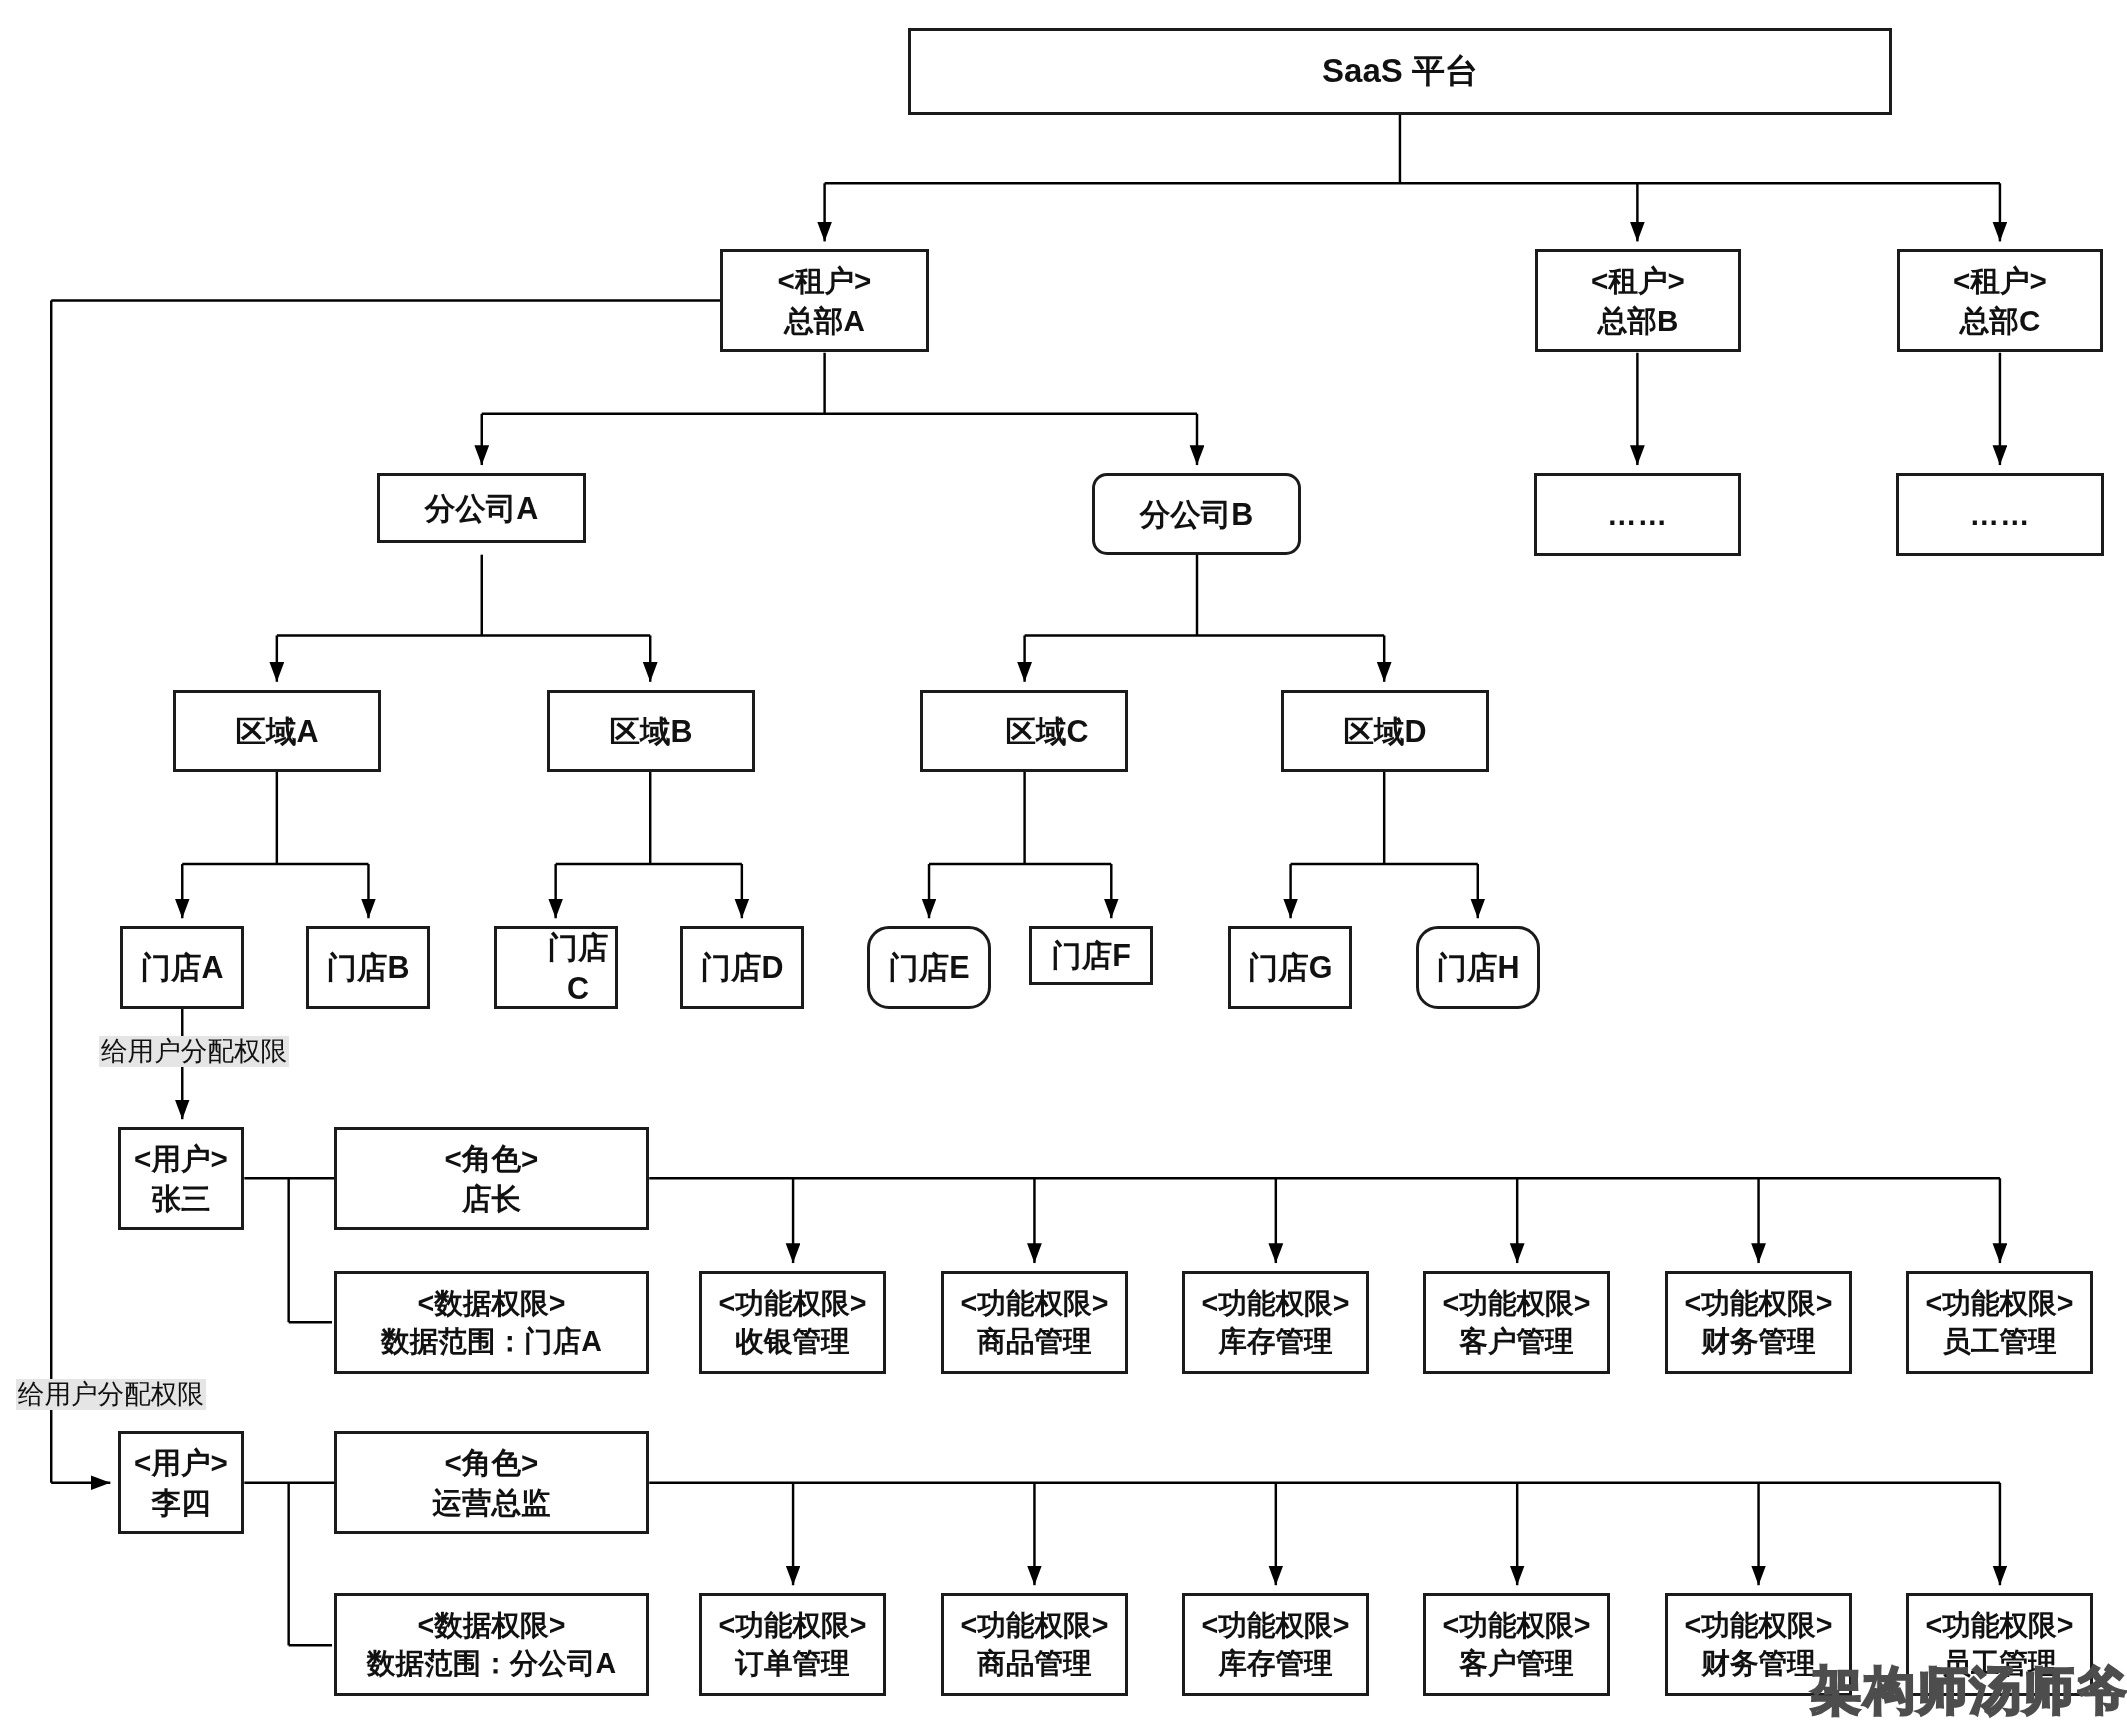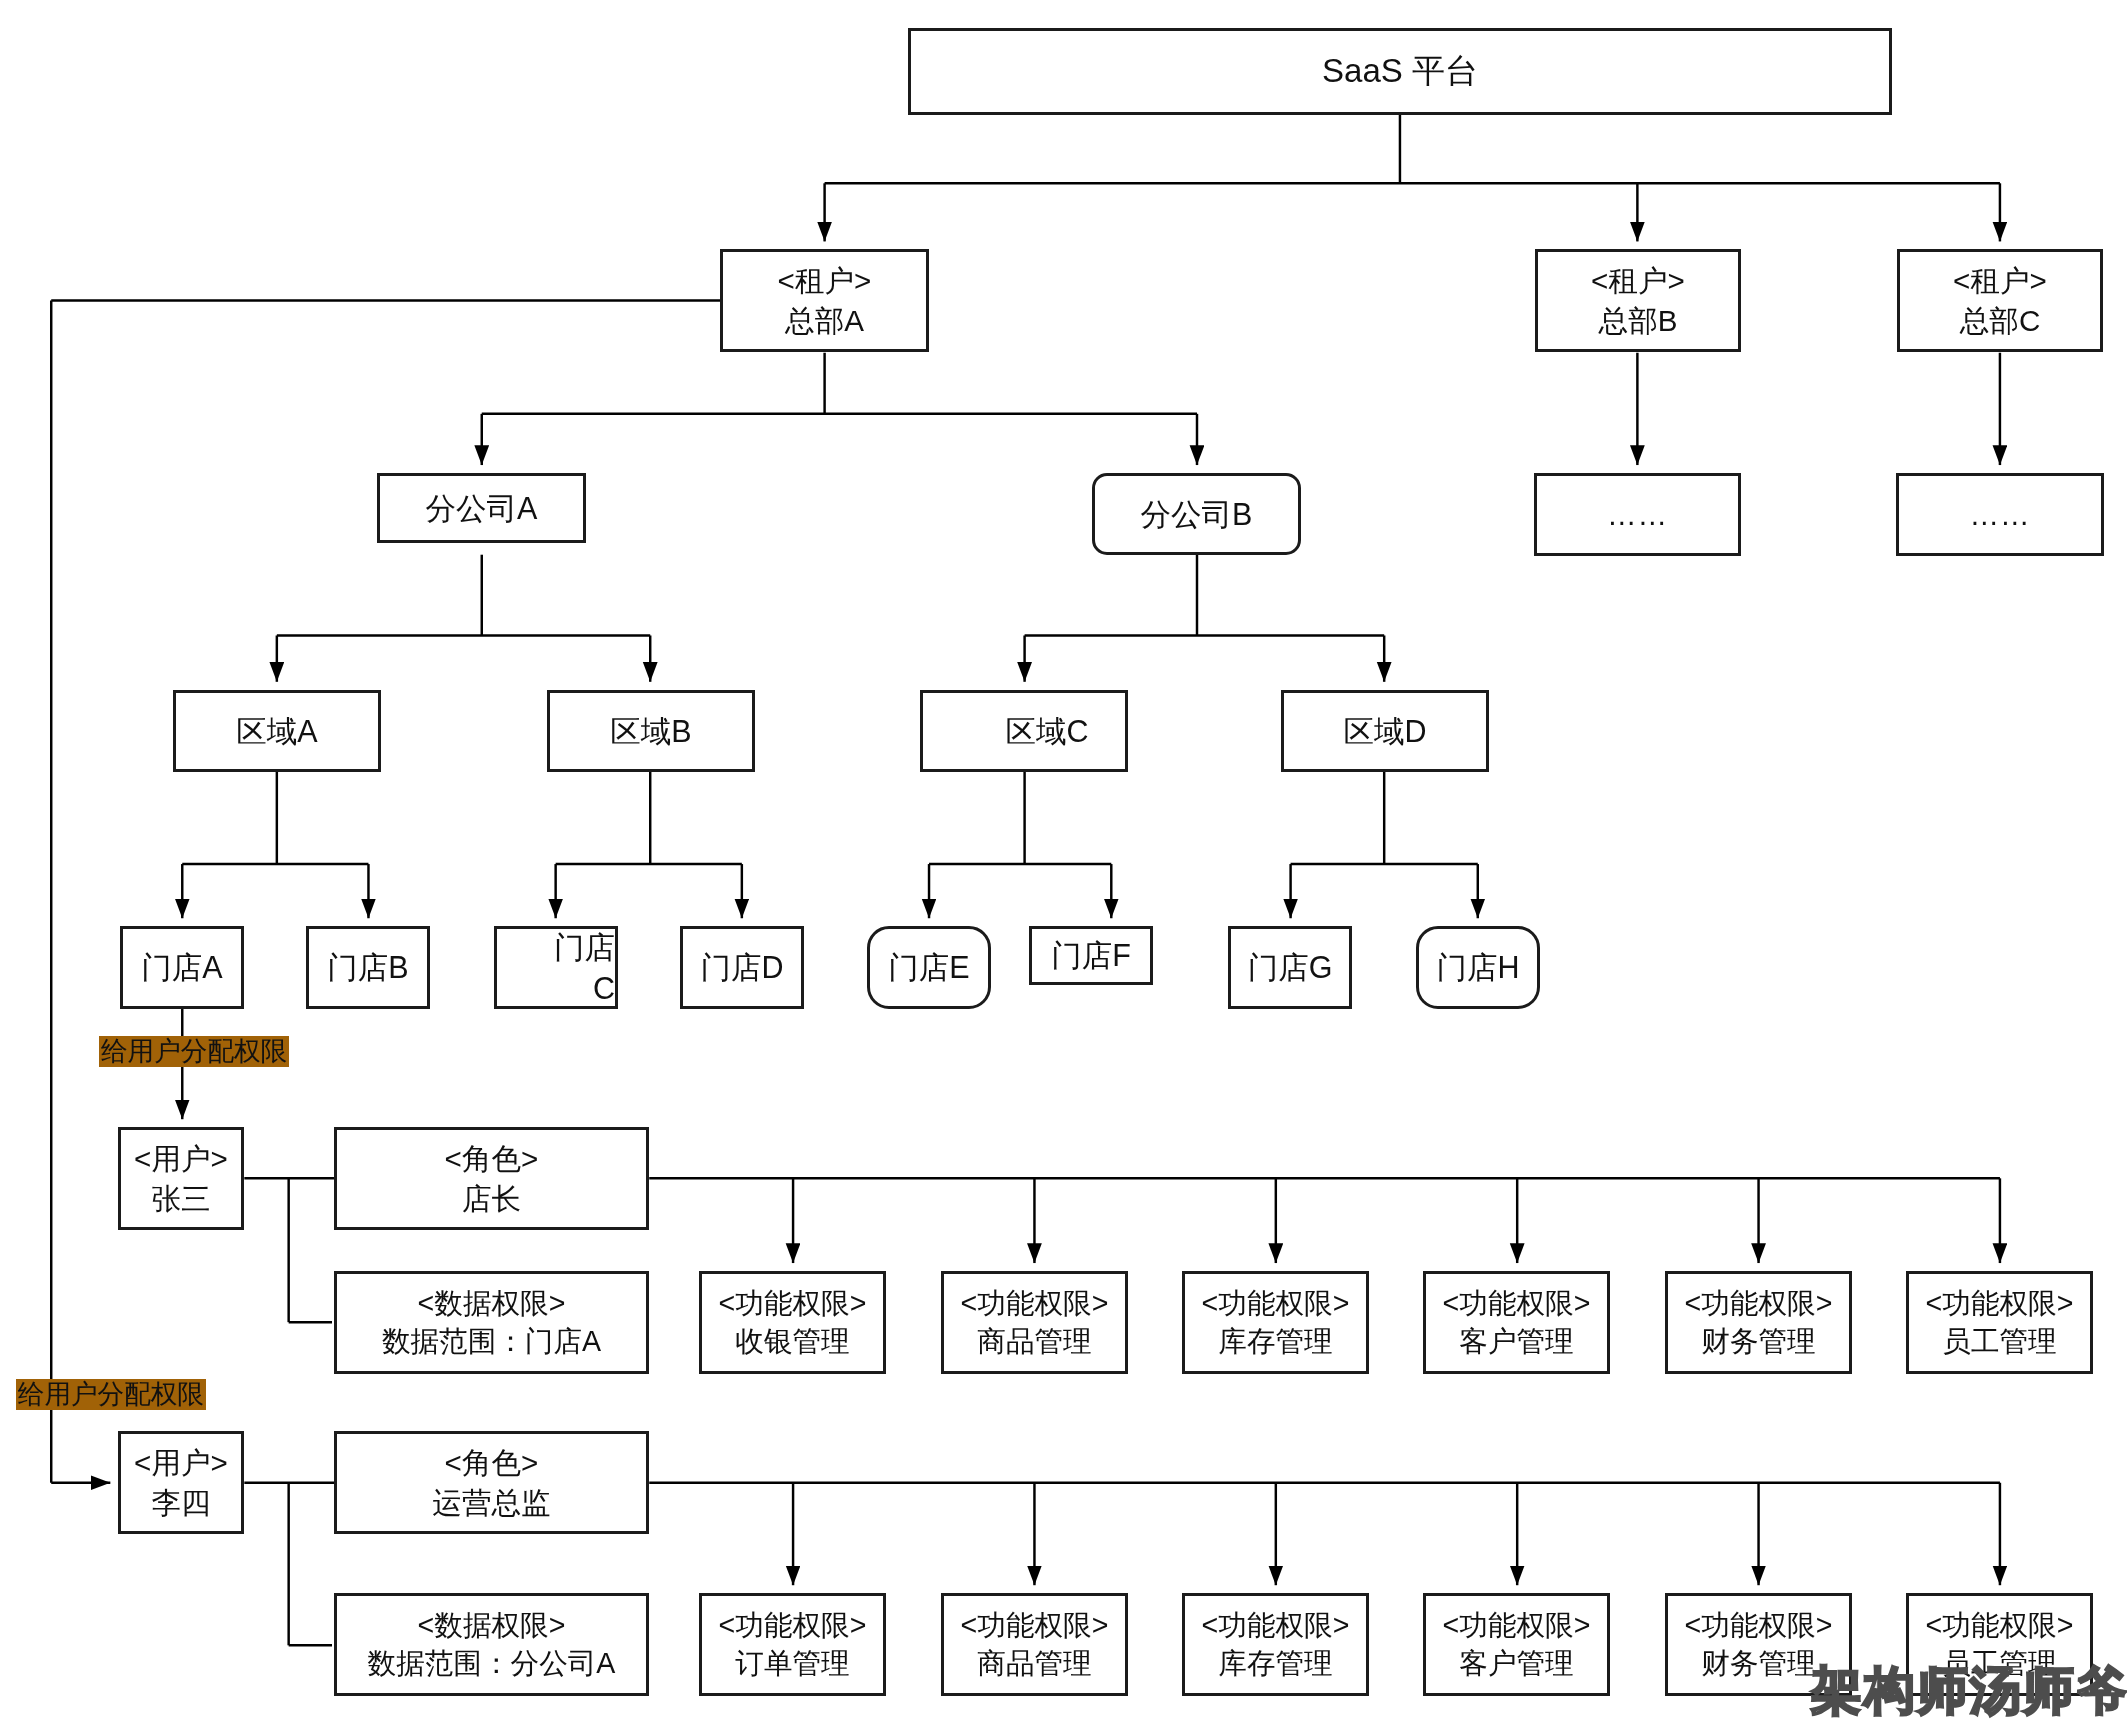--- a/index.html
+++ b/index.html
@@ -5,30 +5,30 @@
   html,body{margin:0;padding:0;background:#ffffff;}
   .canvas{
     position:relative;width:2128px;height:1735px;background:#ffffff;
     font-family:"Liberation Sans","DejaVu Sans",sans-serif;color:#111;
     overflow:hidden;
   }
   .wires{position:absolute;left:0;top:0;width:2128px;height:1735px;}
   .box{
     position:absolute;background:#ffffff;border:3px solid #1b1b1b;
     box-sizing:border-box;display:flex;flex-direction:column;
-    align-items:center;justify-content:center;text-align:right;
-    font-size:29.6px;line-height:1.32;z-index:2;
+    align-items:center;justify-content:center;text-align:center;
+    font-size:29.6px;line-height:1.32;z-index:2;font-weight:bold;
   }
   .box .tag,.box .nm{display:block;white-space:nowrap;}
   .saas{font-size:33px;}
   .single{font-size:30.5px;}
   .func{font-size:28.6px;}
   .dots{font-size:29.6px;letter-spacing:1px;}
   .edge-label{
-    position:absolute;background:#a16207;font-size:26.6px;line-height:1.1;
+    position:absolute;background:#e5e5e5;font-size:26.6px;line-height:1.1;
     white-space:nowrap;z-index:3;padding:1px 2px;color:#111;
   }
   .watermark{
     position:absolute;left:1811px;top:1657px;z-index:5;
     font-size:51px;font-weight:bold;letter-spacing:2px;white-space:nowrap;
     color:#e9e9e9;-webkit-text-stroke:2.5px #4d4d4d;
   }
 </style>
 </head>
 <body>

